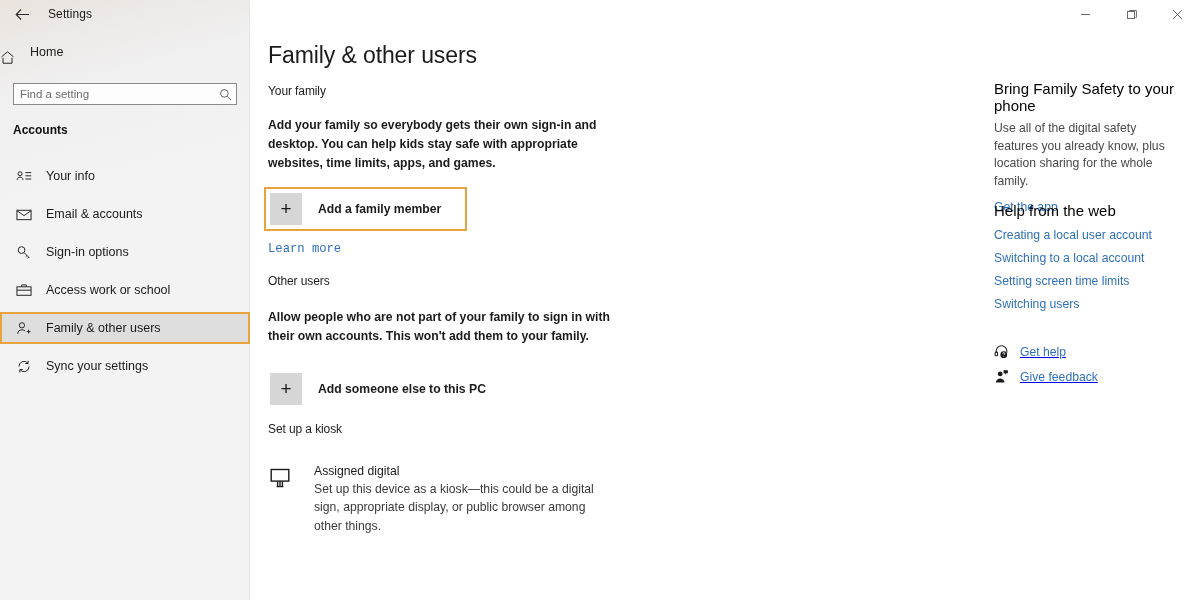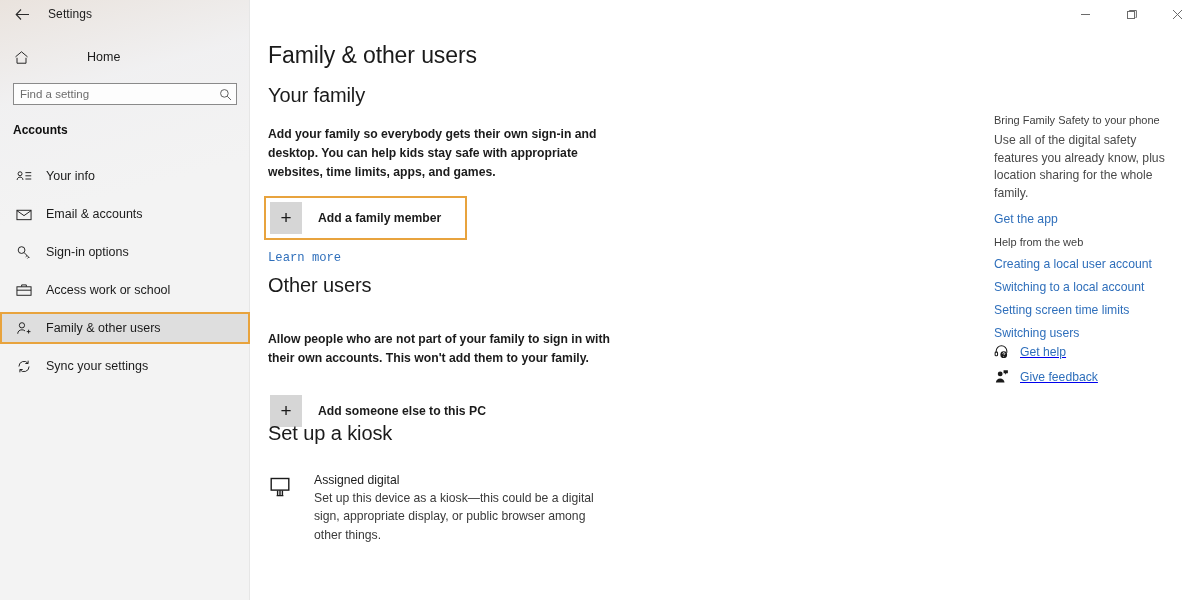--- a/index.html
+++ b/index.html
@@ -34,21 +34,21 @@
   
   .sidebar {
     position:absolute; left:0; top:0; width:250px; height:600px;
     background:
       linear-gradient(165deg, rgba(226,214,204,.55) 0%, rgba(236,235,238,.35) 16%, rgba(245,245,246,0) 34%),
       #f3f3f3;
     border-right:1px solid #e6e6e6;
   }
   .home-row {
     position:absolute; top:45px; left:0; width:250px; height:24px;
-    display:flex; align-items:center; padding-left:14px;gap:43px;
+    display:flex; 
   }
   .home-row .ico { width:24px; display:flex; align-items:center; color:#1b1b1b; }
   .home-row .lbl { font-size:12.5px; color:#1b1b1b; margin-left:6px; }
 
   .searchbox {
     position:absolute; top:83px; left:13px; width:224px; height:22px;
     border:1px solid #8a8a8a; background:#fdfdfd;
     display:flex; align-items:center;
   }
   .searchbox input {
@@ -80,21 +80,21 @@
     width:250px;
   }
 
   
   .main { position:absolute; left:250px; top:0; width:740px; height:600px; background:#fff; }
   .page-title {
     position:absolute; left:18px; top:42px;
     font-size:23px; font-weight:400; color:#1b1b1b; letter-spacing:-.1px;
   }
   .h2 {
-    font-size:20px; font-weight:400; color:#1b1b1b; letter-spacing:-.1px;
+    font-size:12px; font-weight:400; color:#1b1b1b; letter-spacing:-.1px;
   }
   .body-text {
     font-size:12.2px; color:#1b1b1b; line-height:1.55;font-weight:bold;
   }
   .sec-family { position:absolute; left:18px; top:84px; width:360px; }
   .sec-family .desc { margin-top:18px; width:348px; }
 
   .add-btn {
     display:inline-flex; align-items:center;
     border:2px solid transparent; background:transparent;
@@ -105,32 +105,32 @@
     width:32px; height:32px; background:#d6d6d6;
     display:flex; align-items:center; justify-content:center;
     color:#1b1b1b; font-size:19px; line-height:1; font-weight:300;
   }
   .add-btn .lbl { font-size:12.2px; color:#1b1b1b; margin-left:16px;font-weight:bold; }
   .link {
     color:#2f6fbb; font-size:12.2px; text-decoration:none; display:inline-block;
   }
 
   .sec-other { position:absolute; left:18px; top:274px; width:360px; }
-  .sec-other .desc { margin-top:33px; width:342px; }
+  .sec-other .desc { margin-top:20px; width:342px; }
 
   .sec-kiosk { position:absolute; left:18px; top:422px; width:400px; }
   .kiosk-row { display:flex; margin-top:28px; }
   .kiosk-ico { width:32px; flex:none; color:#1b1b1b; padding-top:2px; }
   .kiosk-txt { margin-left:14px; }
   .kiosk-title { font-size:12.2px; color:#1b1b1b; }
   .kiosk-desc { font-size:12.2px; color:#3a3a3a; line-height:1.5; margin-top:2px; width:300px; }
 
   
   .rail { position:absolute; left:990px; top:0; width:210px; height:600px; background:#fff; padding:0 10px; }
-  .rail-h { font-size:11px; color:#404040; font-weight:400;margin-top:34px; }
+  .rail-h { font-size:15px; color:#000000; font-weight:400; }
   .rail-p { font-size:12.2px; color:#4a4a4a; line-height:1.45; margin-top:6px; width:180px; }
   .rail-link { display:block; color:#2f6fbb; font-size:12.2px; text-decoration:none; margin-top:9px; }
   .rail-s1 { position:absolute; top:80px; left:4px; }
   .rail-s2 { position:absolute; top:202px; left:4px; }
   .rail-s3 { position:absolute; top:344px; left:4px; }
   .icon-link { display:flex; align-items:center; margin-bottom:10px; }
   .icon-link .ico { width:22px; color:#1b1b1b; display:flex; align-items:center; }
   .icon-link .lbl { color:#2f6fbb; font-size:12.2px; margin-left:4px; text-decoration:none; }
 </style>
 </head>

